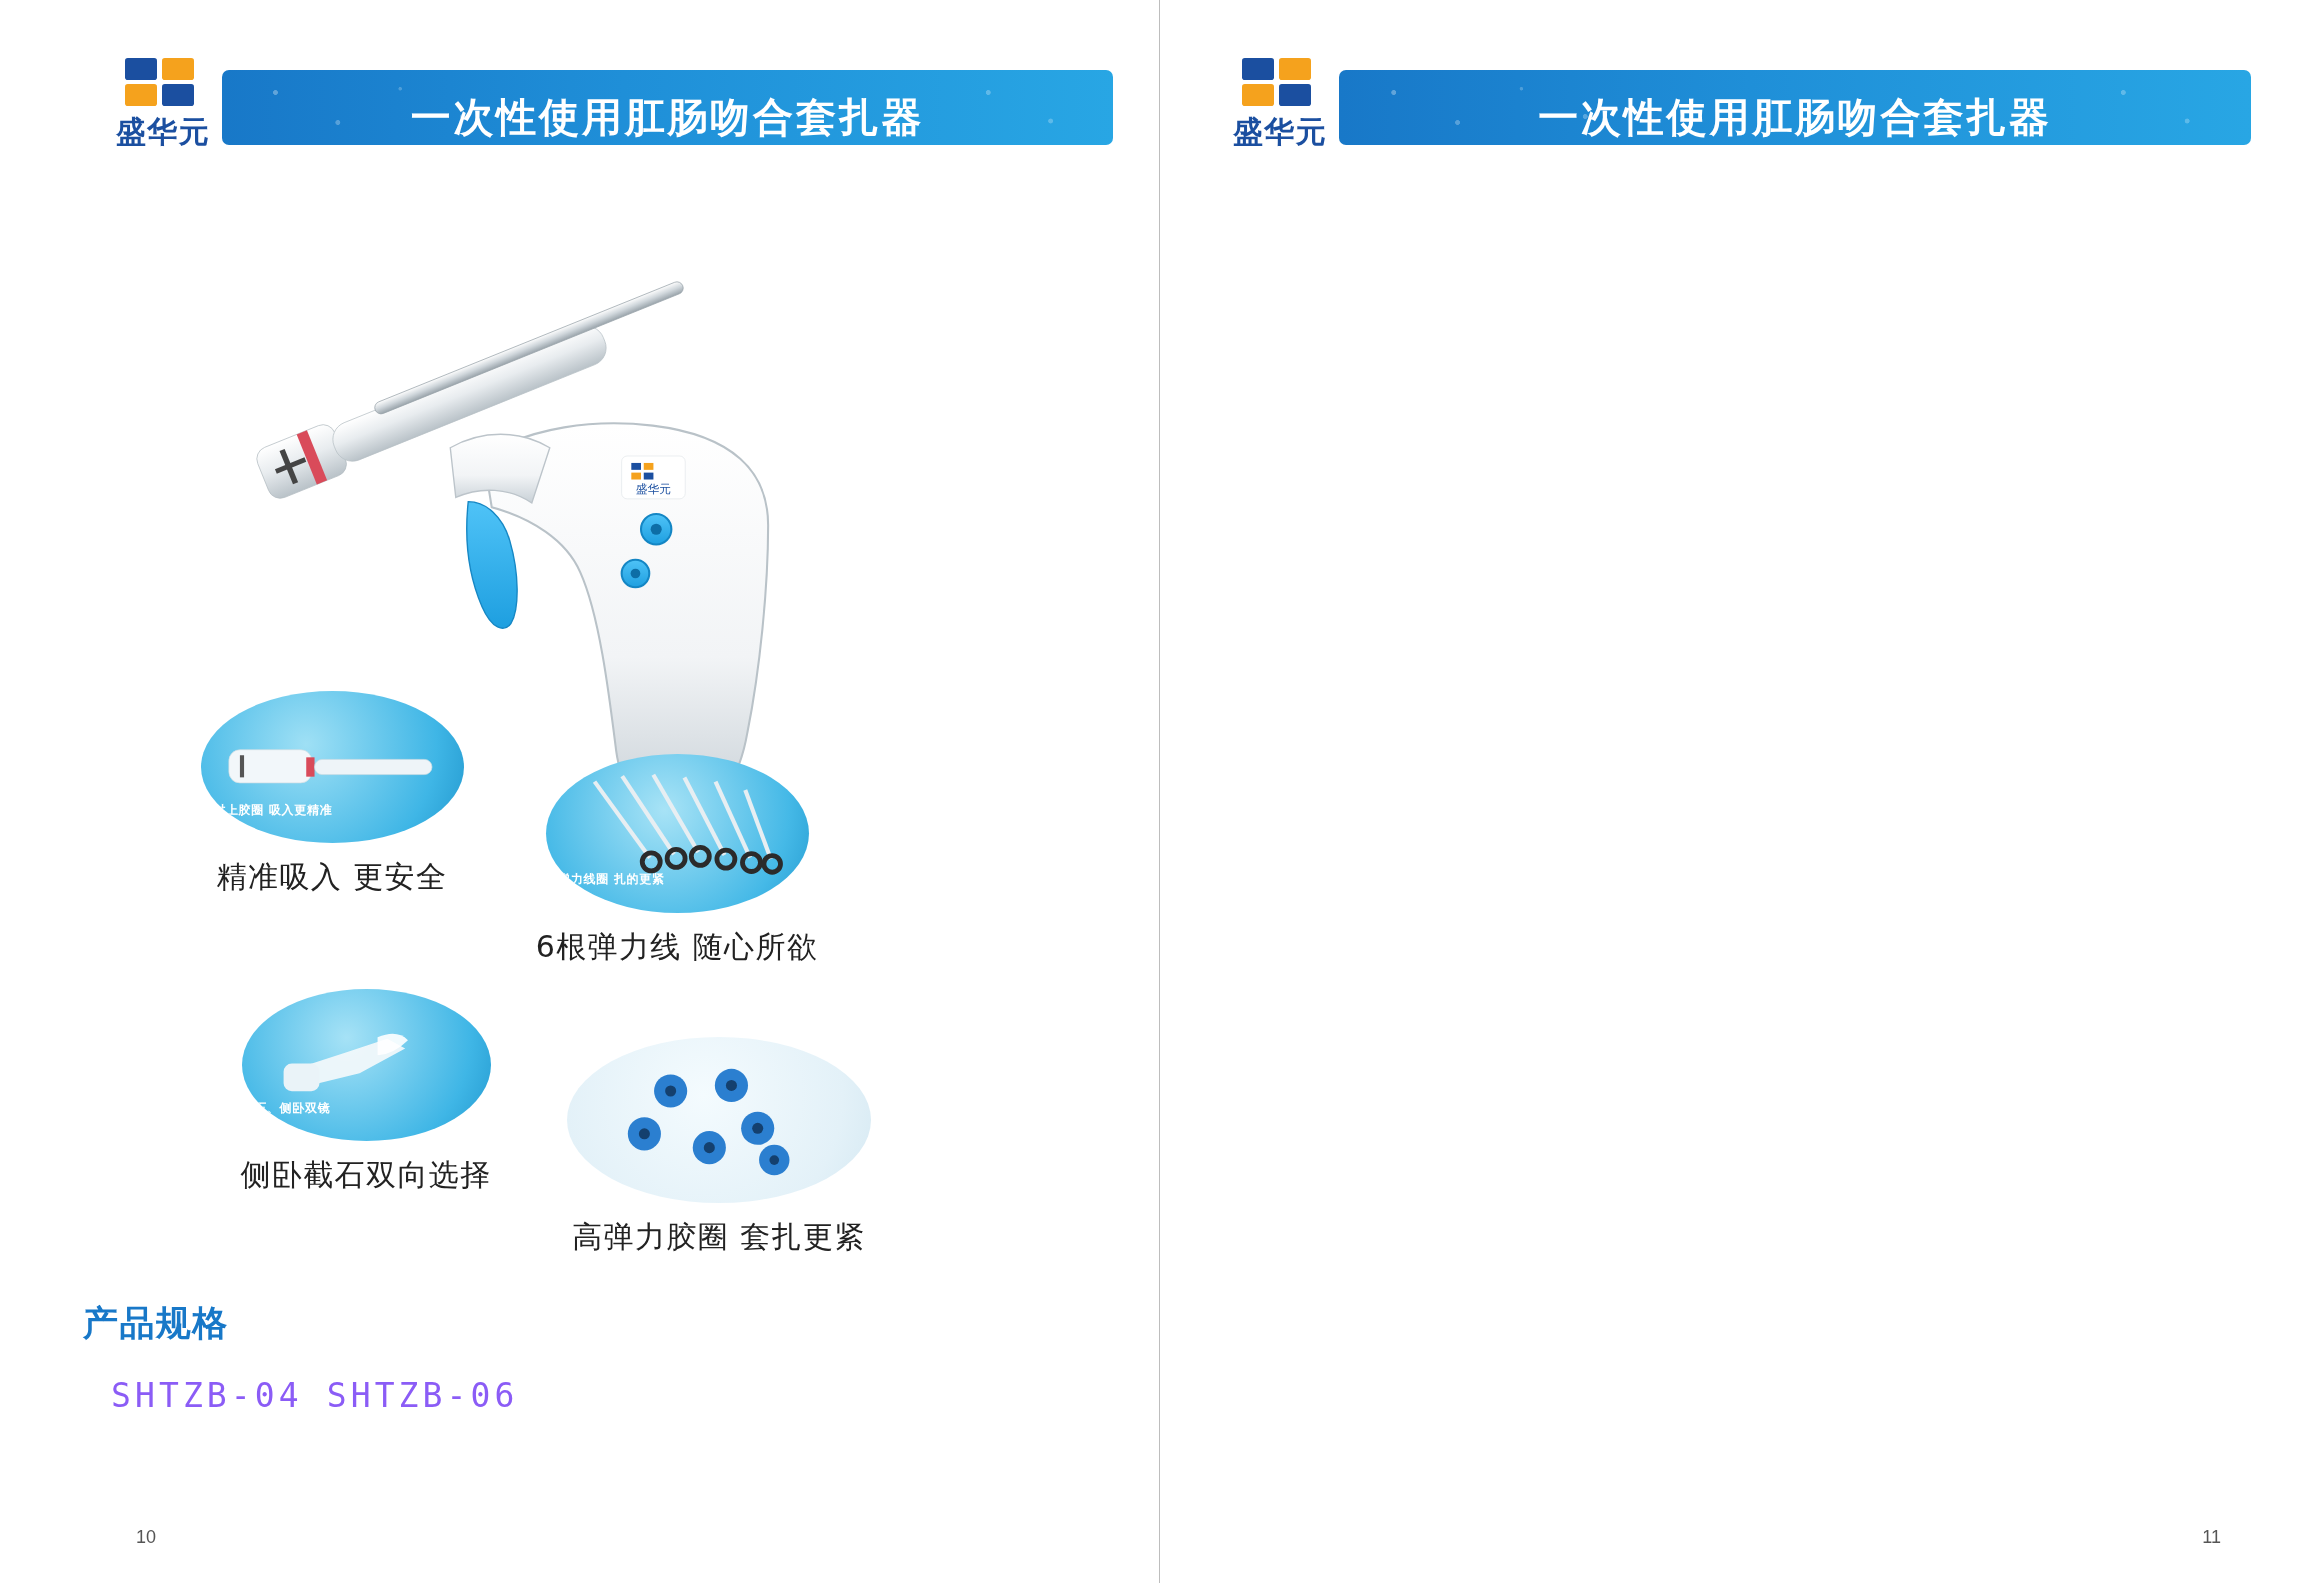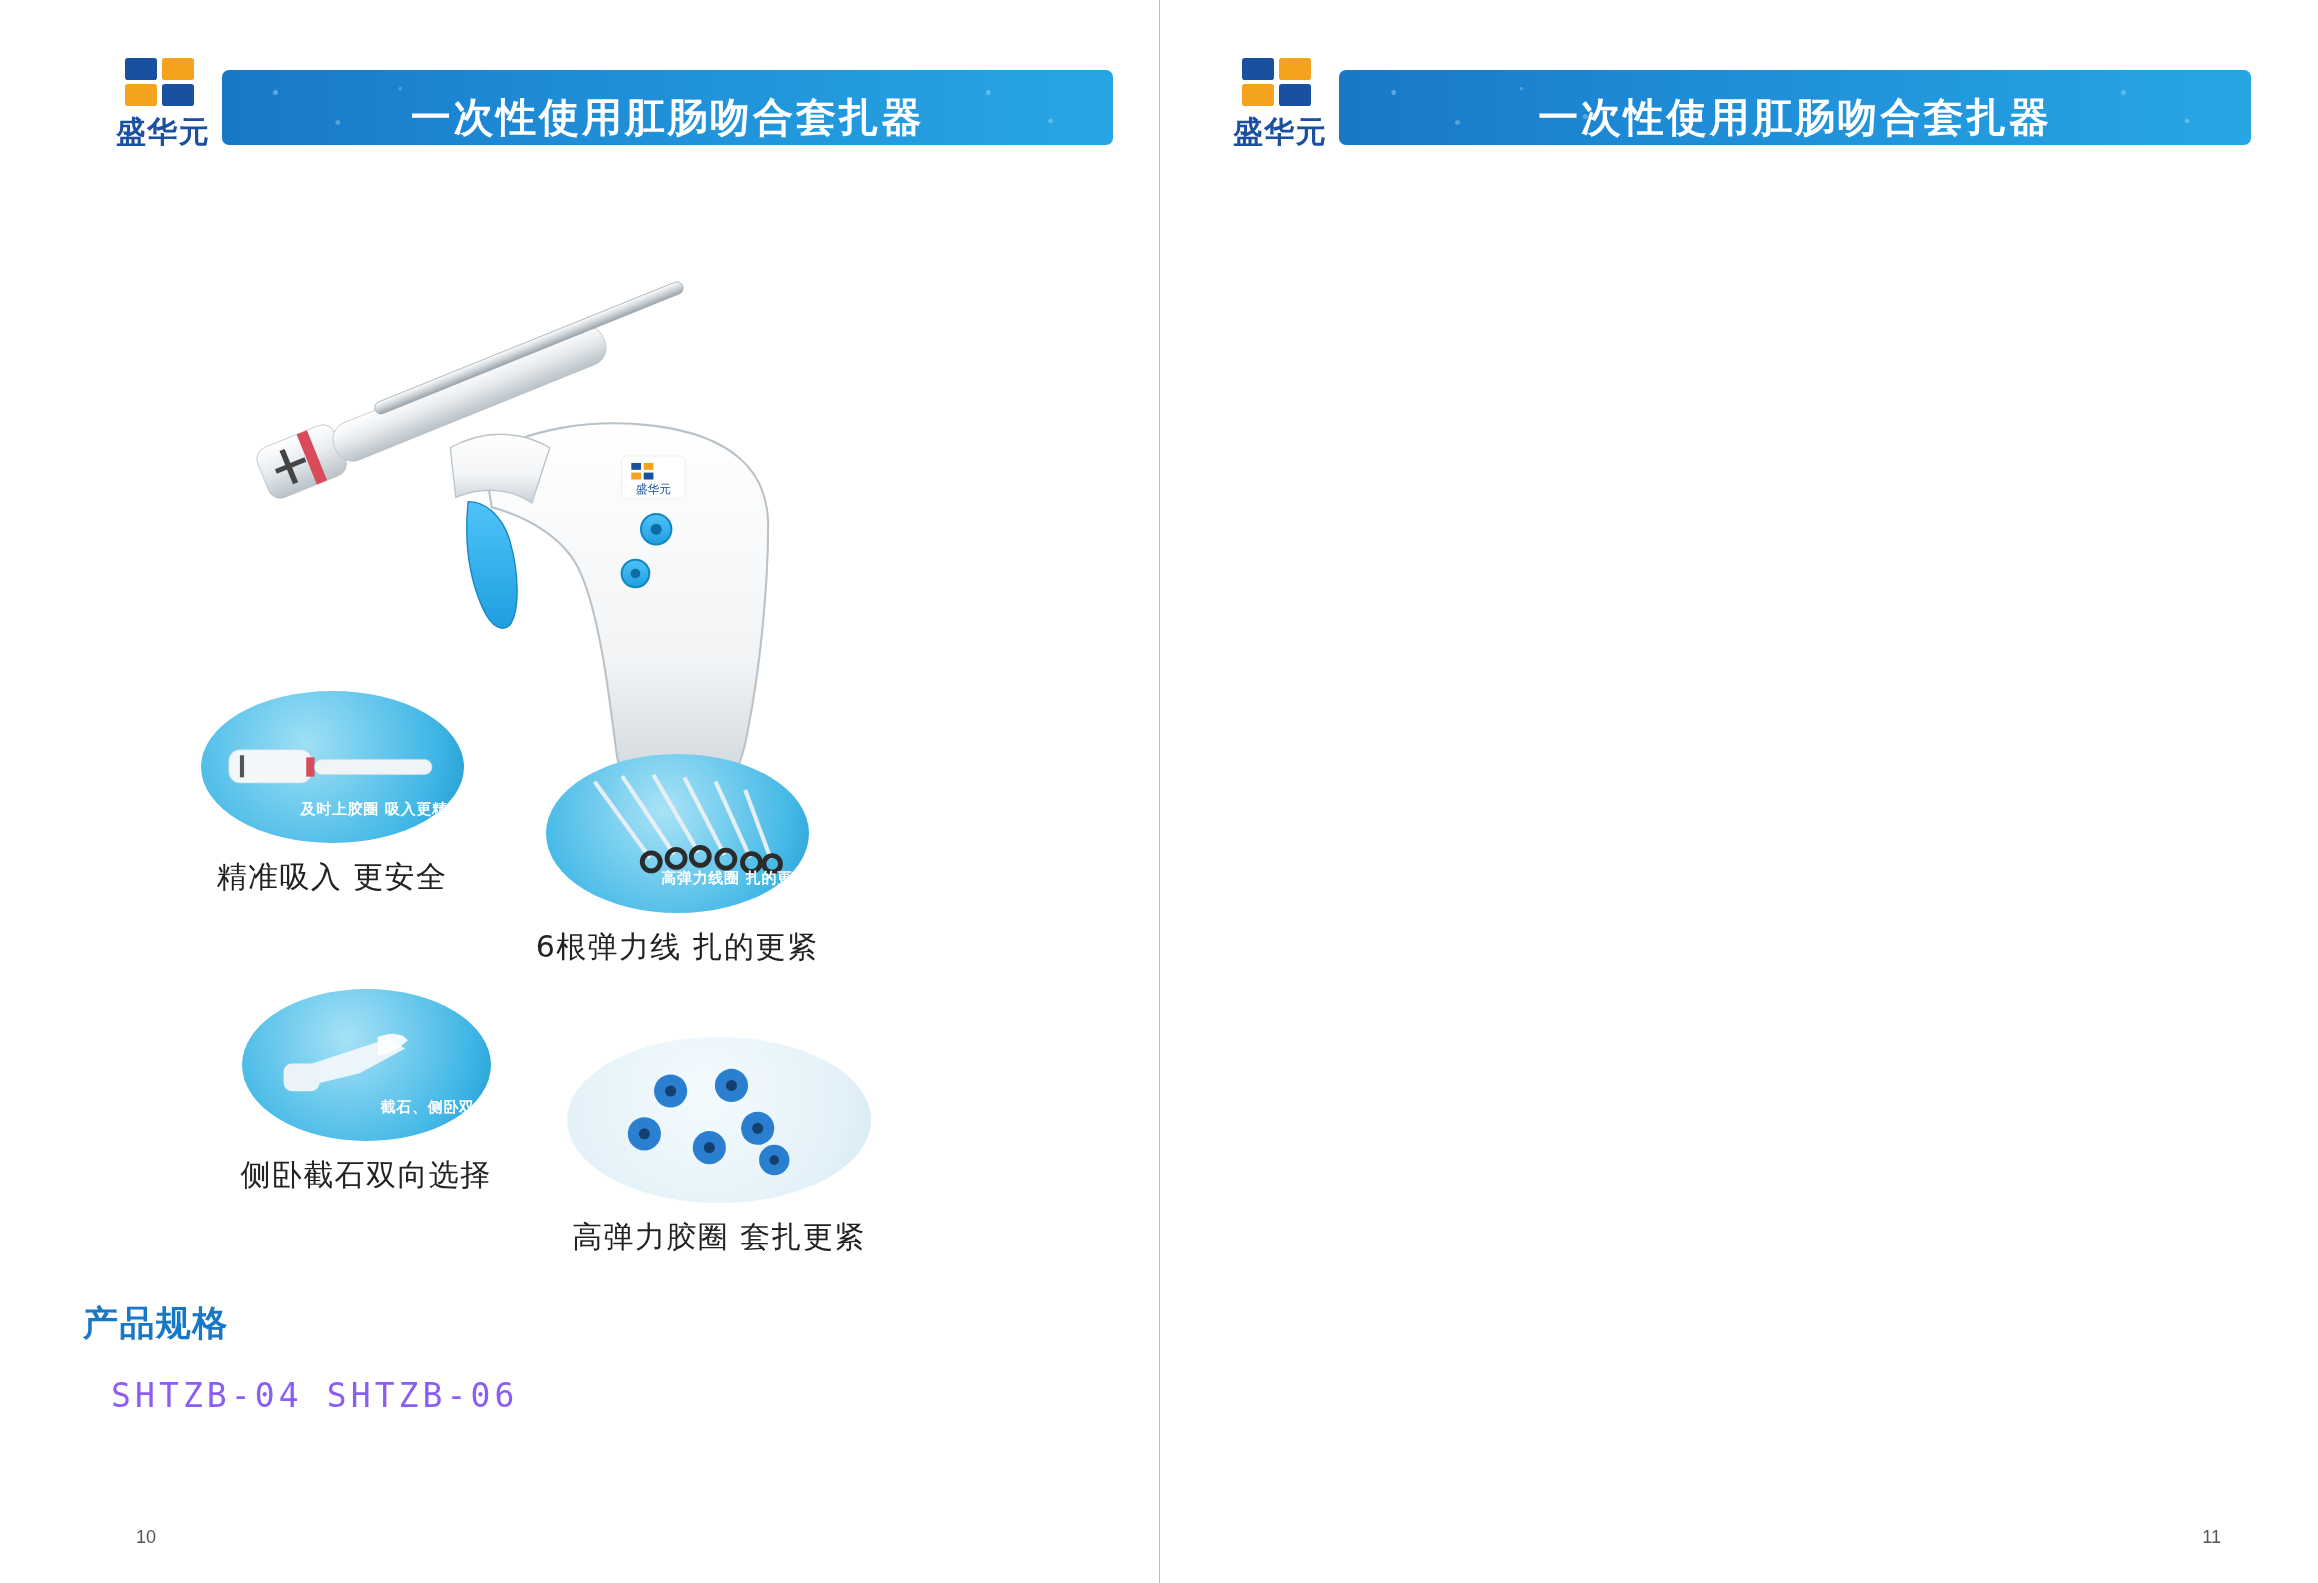--- a/index.html
+++ b/index.html
@@ -47,22 +47,22 @@
     position:relative;color:#fff;font-size:40px;font-weight:bold;letter-spacing:2.8px;
     font-family:"DejaVu Sans","Liberation Sans",sans-serif;
   }
 
   
   .device-photo{position:absolute;left:207px;top:228px;width:774px;height:691px;}
   .captioned{position:absolute;text-align:center;}
   .cap-text{font-size:30px;color:#222;letter-spacing:1.4px;margin-top:14px;font-family:"DejaVu Sans","Liberation Sans",sans-serif;}
   .ell{border-radius:50%;position:relative;overflow:hidden;}
   .ell-label{
-    position:absolute;left:0;right:0;bottom:16%;text-align:right;color:#fff;
-    font-size:15px;font-weight:bold;letter-spacing:0.7px;
+    position:absolute;left:0;right:0;bottom:16%;text-align:left;color:#fff;
+    font-size:12px;font-weight:bold;letter-spacing:0.7px;
     font-family:"DejaVu Sans","Liberation Sans",sans-serif;
   }
   .spec-title{position:absolute;left:83px;top:1300px;font-size:35px;font-weight:bold;color:#1878c8;letter-spacing:1.4px;font-family:"DejaVu Sans","Liberation Sans",sans-serif;text-align:right;}
   .spec-value{position:absolute;left:111px;top:1376px;font-size:33px;color:#8b5cf6;letter-spacing:4.1px;font-family:"DejaVu Sans Mono","Liberation Mono",monospace;}
   .pagenum{position:absolute;bottom:36px;font-size:18px;color:#555;font-family:"Liberation Sans",sans-serif;}
 </style>
 </head>
 <body>
 
 <div class="spread">
@@ -175,21 +175,21 @@
             <circle cx="152" cy="156" r="13"></circle>
               <circle cx="188" cy="151" r="13"></circle>
             <circle cx="223" cy="148" r="13"></circle>
               <circle cx="260" cy="152" r="13"></circle>
             <circle cx="297" cy="157" r="13"></circle>
               <circle cx="327" cy="159" r="12"></circle>
           </g>
         </svg>
         <div class="ell-label">高弹力线圈 扎的更紧</div>
       </div>
-      <div class="cap-text">6根弹力线  扎的更紧</div>
+      <div class="cap-text">6根弹力线  随心所欲</div>
     </div>
 
     <div class="captioned" style="left:553px;top:1037px;width:332px;">
       <div class="ell" style="width:304px;height:166px;margin:0 auto;background:radial-gradient(circle at 45% 35%,#f4fbfe,#e3f1f8 70%,#d4e8f2);">
         <svg viewBox="0 0 440 240" width="304" height="166">
           <g>
             <circle cx="150" cy="78" r="24" fill="#2b7fd0"></circle>
               <circle cx="150" cy="78" r="8" fill="#14406e"></circle>
             <circle cx="238" cy="70" r="24" fill="#2b7fd0"></circle>
               <circle cx="238" cy="70" r="8" fill="#14406e"></circle>

